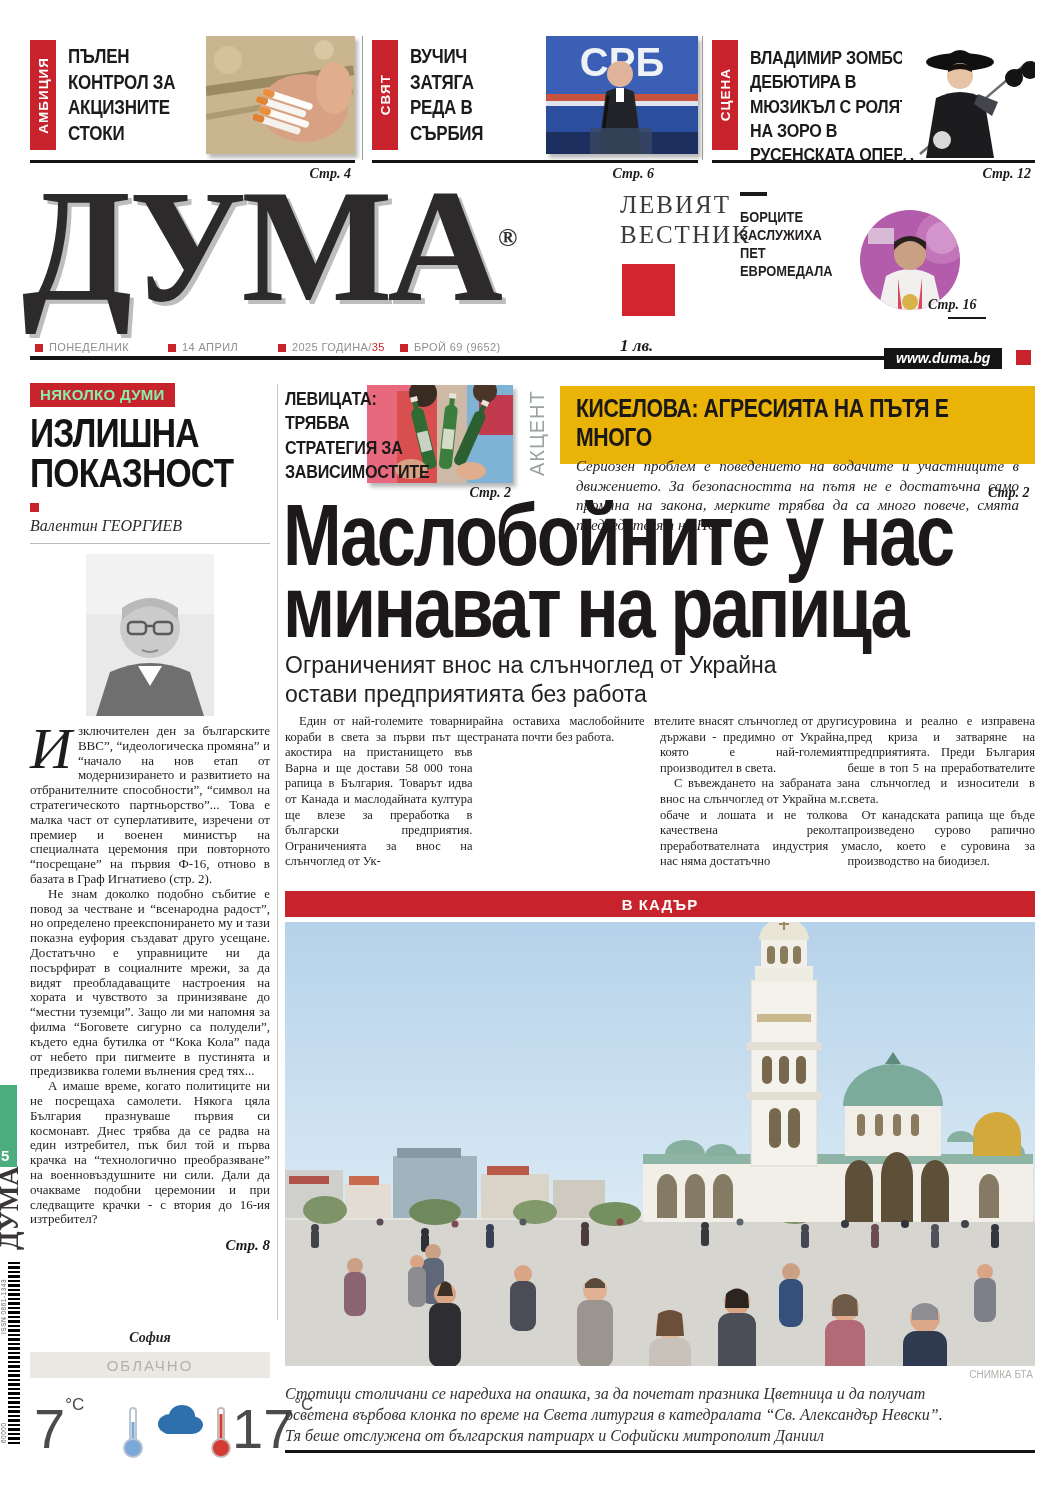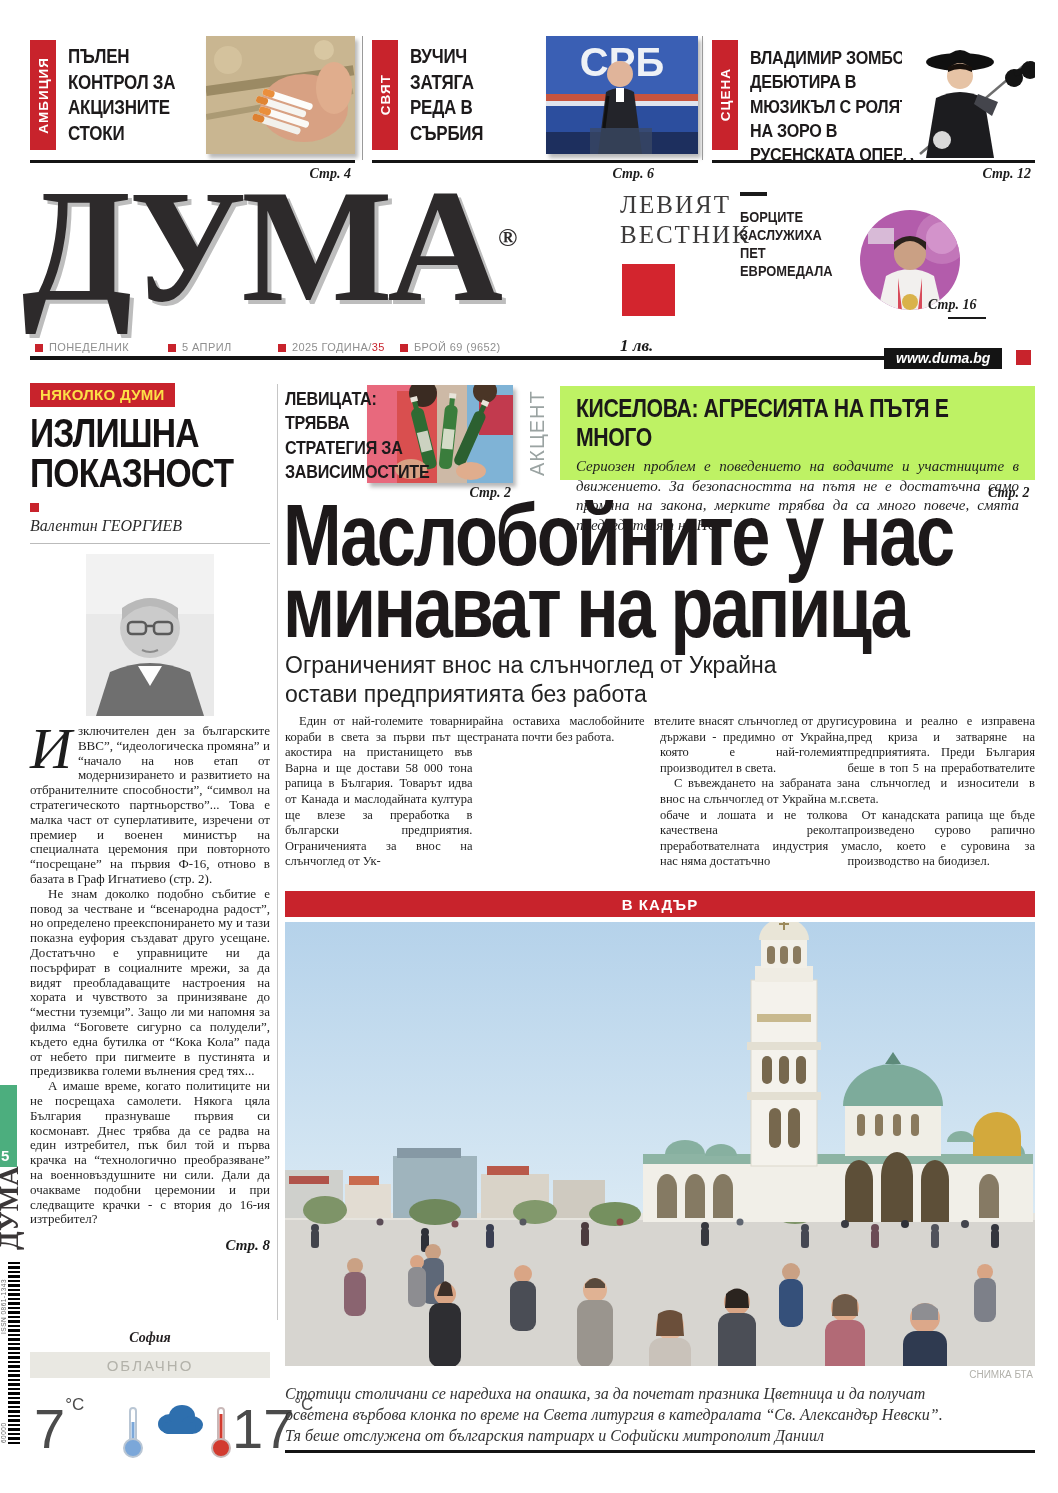--- a/index.html
+++ b/index.html
@@ -42,21 +42,21 @@
   .rsq{display:inline-block;width:8px;height:8px;background:#c8232c;margin-right:6px;vertical-align:-1px;}
   .red{color:#c8232c;}
   #price{left:620px;top:336px;font-family:"Liberation Serif",serif;font-style:italic;
          font-weight:bold;font-size:17px;color:#1d1d1d;}
   #dl-rule{left:30px;top:356px;width:858px;height:4px;background:#141414;}
   #site{left:884px;top:348px;background:#141414;color:#fff;font-style:italic;font-weight:bold;
         font-size:14px;padding:2px 12px 3px;}
   #site-sq{left:1016px;top:350px;width:15px;height:15px;background:#c8232c;}
   
   #opinion{left:30px;top:383px;width:240px;}
-  #op-kicker{display:inline-block;background:#c8232c;color:#fde047;font-weight:bold;
+  #op-kicker{display:inline-block;background:#c8232c;color:#86efac;font-weight:bold;
              font-size:15px;padding:3px 10px 4px;letter-spacing:.3px;}
   #op-title{margin-top:6px;font-weight:bold;font-size:41px;line-height:40px;
             letter-spacing:-1px;color:#161314;}
   #op-sq{width:9px;height:9px;background:#c8232c;margin-top:10px;}
   #op-byline{margin-top:5px;font-family:"Liberation Serif",serif;font-style:italic;
              font-size:16px;color:#2b2b2b;}
   #op-hr{margin-top:8px;height:1px;background:#bbb;}
   #op-photo{margin:10px auto 8px;width:128px;height:162px;overflow:hidden;}
   #op-body{font-family:"Liberation Serif",serif;font-size:13px;line-height:14.8px;
            text-align:justify;color:#1d1d1d;}
@@ -83,21 +83,21 @@
              font-weight:bold;font-size:27px;color:#3b3738;}
   #barcode{left:8px;top:1262px;width:12px;height:183px;
            background:repeating-linear-gradient(180deg,#000 0 2px,#fff 2px 4px,#000 4px 7px,#fff 7px 9px);}
   .edge-tiny{position:absolute;font-size:6.5px;color:#6b6b6b;letter-spacing:.5px;}
   
   #t2l{left:285px;top:385px;width:228px;height:115px;}
   #t2l .ttitle{z-index:2;width:160px;top:2px;font-size:19px;}
   #t2l .tphoto{left:82px;width:146px;height:98px;}
   #t2l .tpage{top:100px;right:2px;}
   #ak-label{left:526px;top:390px;height:86px;color:#9aa3a2;font-size:20px;letter-spacing:1px;}
-  #ak-box{left:560px;top:386px;width:475px;height:94px;background:#bef264;padding:8px 16px 0;
+  #ak-box{left:560px;top:386px;width:475px;height:78px;background:#eab308;padding:8px 16px 0;
           box-sizing:border-box;}
   #ak-title{font-weight:bold;font-size:25px;letter-spacing:-.5px;color:#1b1819;}
   #ak-body{margin-top:5px;font-family:Liberation Serif, serif;font-style:italic;
            font-size:15px;line-height:1.3;color:#1f1f1f;text-align:justify;}
   #ak-page{left:988px;top:485px;}
   
   .lead-h{left:283px;font-weight:bold;font-size:88px;line-height:70px;letter-spacing:-3px;
           color:#1d191a;white-space:nowrap;}
   #lead-sub{left:285px;top:651px;width:560px;font-size:23px;line-height:1.25;color:#222;}
   #lead-cols{left:285px;top:714px;width:750px;display:flex;}
@@ -227,21 +227,21 @@
       <path d="M34 40 Q50 22 66 40 L66 32 Q50 20 34 32 Z" fill="#2a211c"></path>
       <path d="M38 68 L42 100 L38 100 Z" fill="#d84a5a"></path>
       <path d="M62 68 L58 100 L62 100 Z" fill="#d84a5a"></path>
       <circle cx="50" cy="92" r="8" fill="#d9b24a"></circle>
     </svg>
   </div>
   <div class="abs pageref" id="promo-page">Стр. 16</div>
   <div class="abs" id="promo-underline"></div>
 
   <div class="ditem" style="left:35px;"><i class="rsq"></i><span>ПОНЕДЕЛНИК</span></div>
-  <div class="ditem" style="left:168px;"><i class="rsq"></i><span>5 АПРИЛ</span></div>
+  <div class="ditem" style="left:168px;"><i class="rsq"></i><span>14 АПРИЛ</span></div>
   <div class="ditem" style="left:278px;"><i class="rsq"></i><span>2025 ГОДИНА/</span><span class="red">35</span></div>
   <div class="ditem" style="left:400px;"><i class="rsq"></i><span>БРОЙ 69 (9652)</span></div>
   <div class="abs" id="price">1 лв.</div>
   <div class="abs" id="dl-rule"></div>
   <div class="abs" id="site"><span>www.duma.bg</span></div>
   <div class="abs" id="site-sq"></div>
 
   <div class="abs" id="opinion">
     <div id="op-kicker">НЯКОЛКО ДУМИ</div>
     <div id="op-title">

